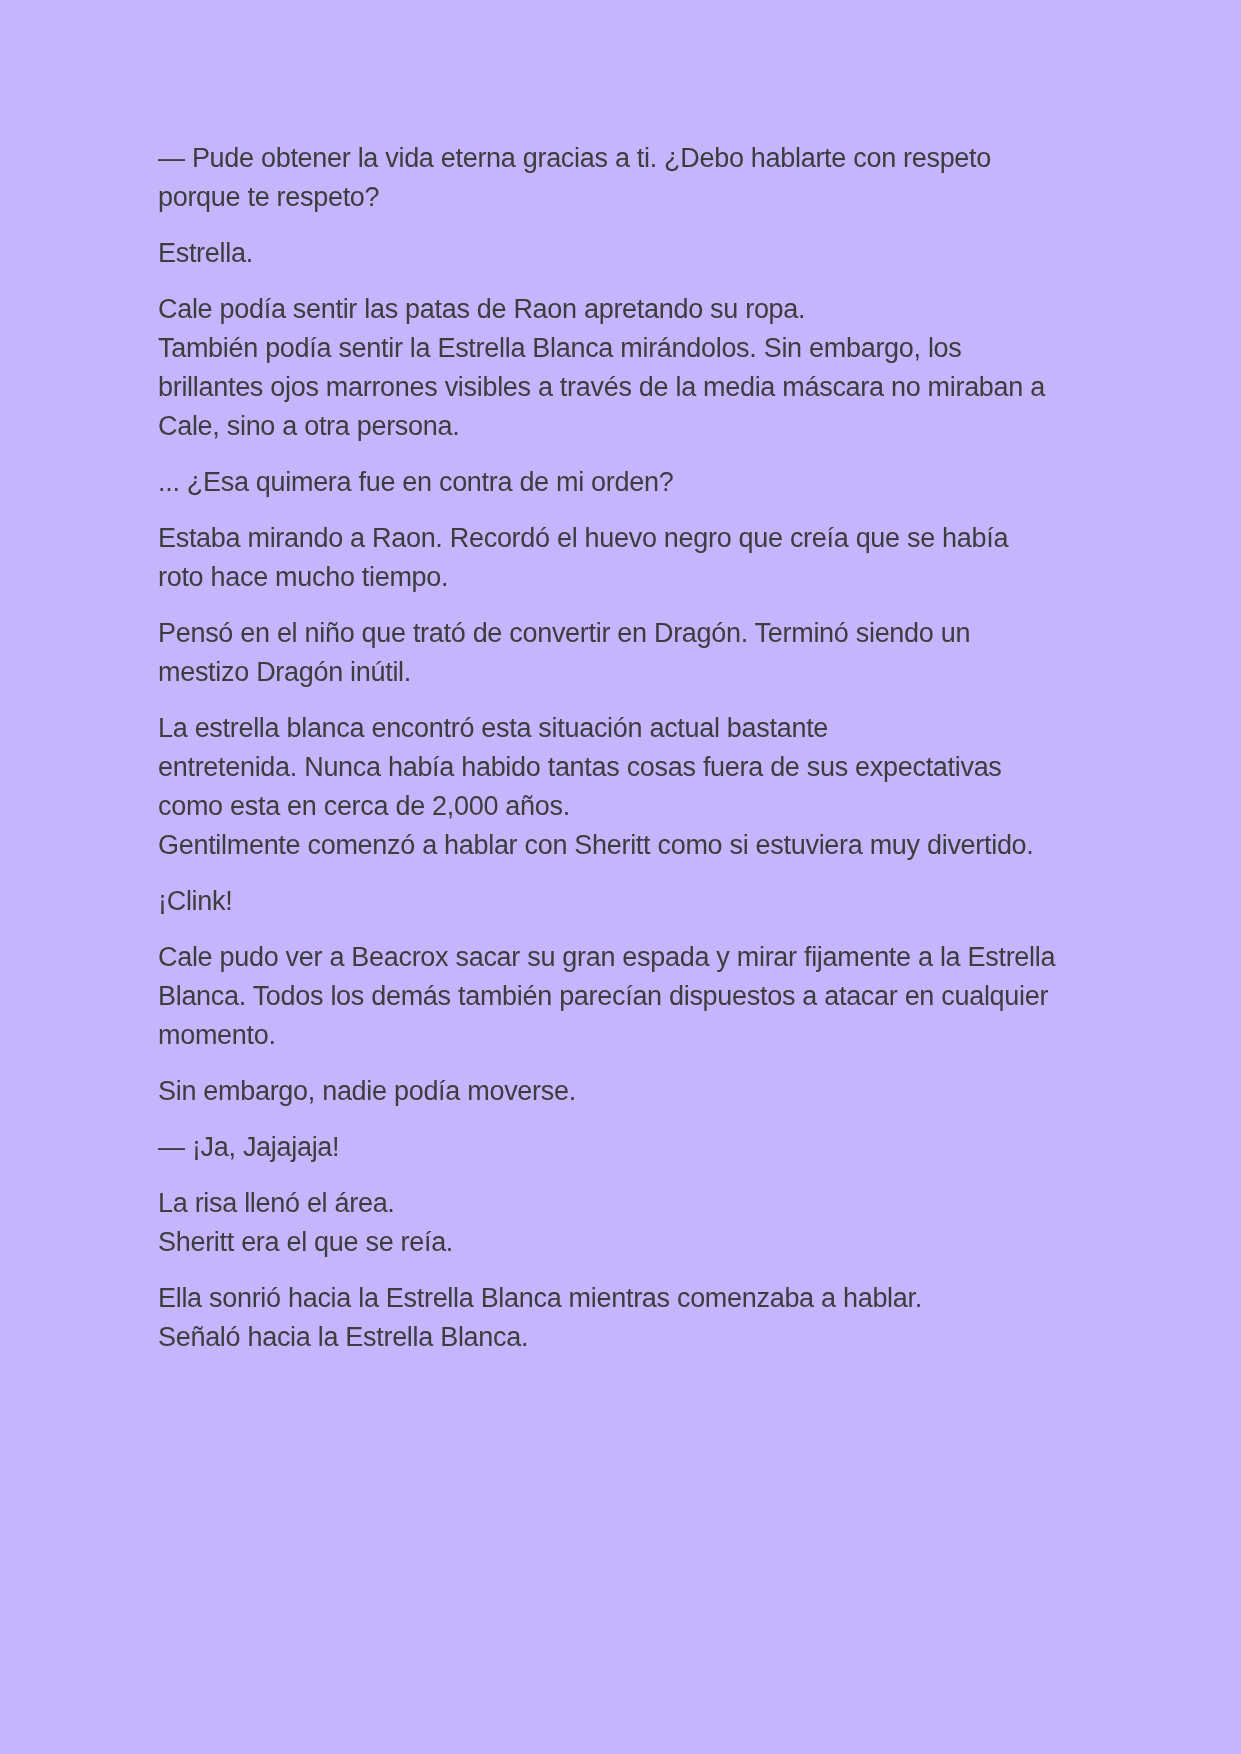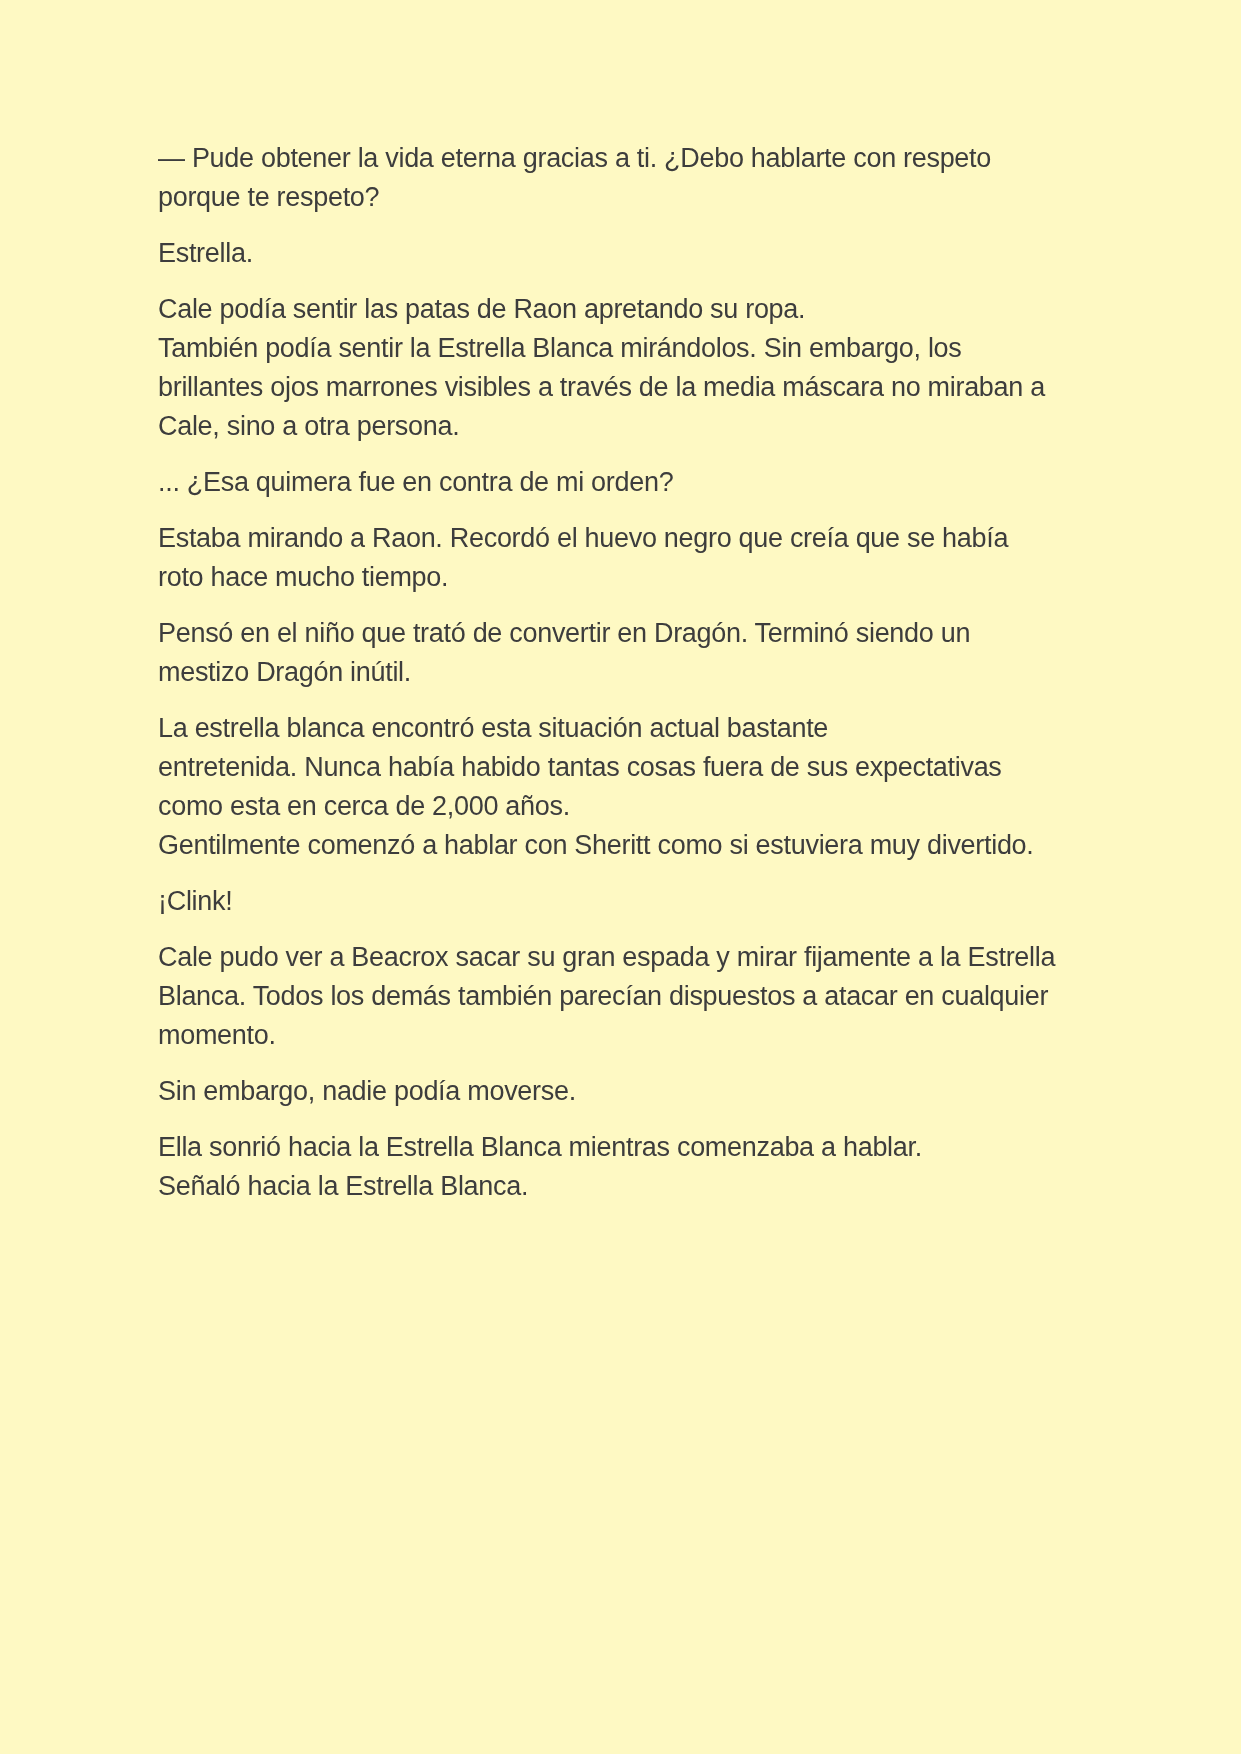--- a/index.html
+++ b/index.html
@@ -4,21 +4,21 @@
 <style>
   html, body {
     margin: 0;
     padding: 0;
     background: #ffffff;
   }
   .page {
     position: relative;
     width: 1241px;
     height: 1754px;
-    background: #fef9c3;
+    background: #c4b5fd;
     overflow: hidden;
     text-decoration: underline;
   }
   .content {
     position: absolute;
     left: 158px;
     top: 139px;
     width: 950px;
     font-family: "Liberation Sans", sans-serif;
     font-size: 27px;
@@ -50,16 +50,19 @@
 mestizo Dragón inútil.</p>
     <p>La estrella blanca encontró esta situación actual bastante
 entretenida. Nunca había habido tantas cosas fuera de sus expectativas
 como esta en cerca de 2,000 años.
 Gentilmente comenzó a hablar con Sheritt como si estuviera muy divertido.</p>
     <p>¡Clink!</p>
     <p>Cale pudo ver a Beacrox sacar su gran espada y mirar fijamente a la Estrella
 Blanca. Todos los demás también parecían dispuestos a atacar en cualquier
 momento.</p>
     <p>Sin embargo, nadie podía moverse.</p>
+    <p>— ¡Ja, Jajajaja!</p>
+    <p>La risa llenó el área.
+Sheritt era el que se reía.</p>
     <p>Ella sonrió hacia la Estrella Blanca mientras comenzaba a hablar.
 Señaló hacia la Estrella Blanca.</p>
   </div>
 </div>
 
 </body></html>

